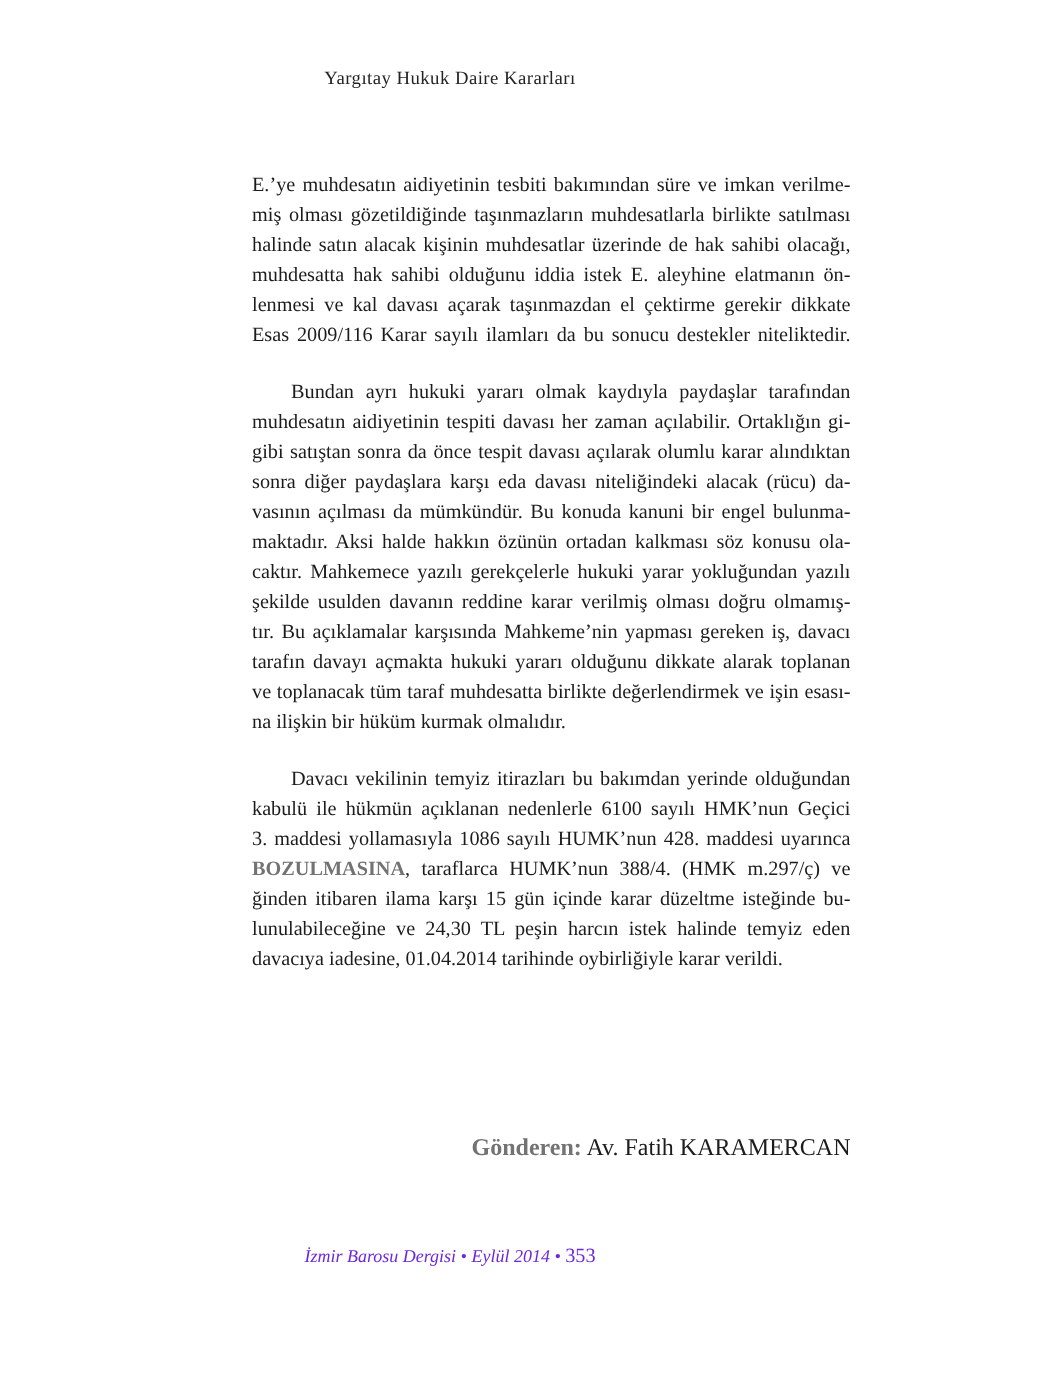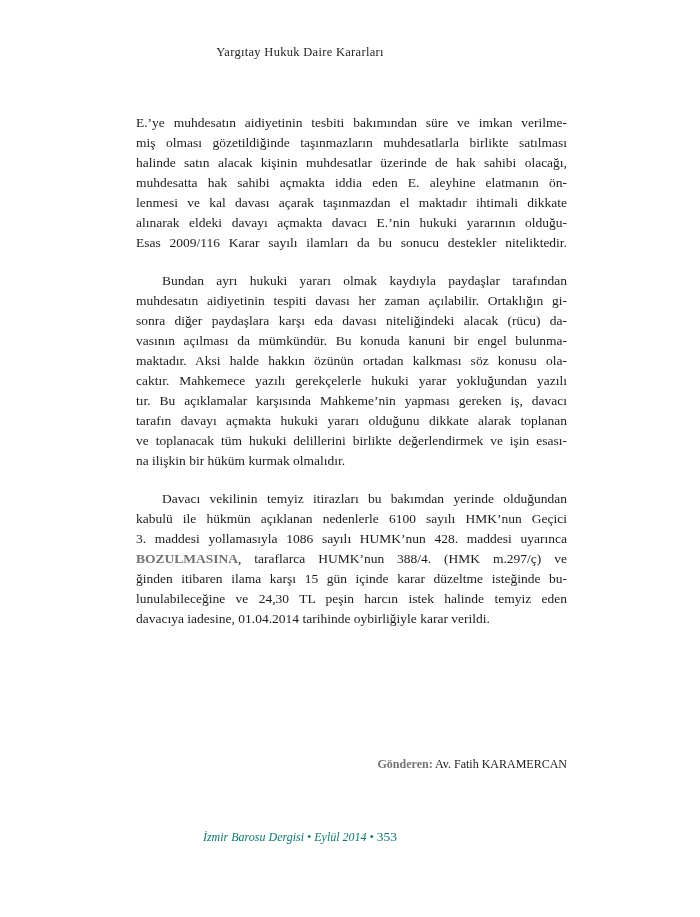--- a/index.html
+++ b/index.html
@@ -29,72 +29,74 @@
     width: 431px;
   }
   .para + .para { margin-top: 18px; }
   .tline {
     font-size: 13.5px;
     line-height: 20px;
     text-align: justify;
     text-align-last: justify;
     -moz-text-align-last: justify;
     white-space: normal;
+    margin-left: 32px;
   }
   .tline.indent { text-indent: 26px; }
   .tline.last {
     text-align-last: left;
     -moz-text-align-last: left;
   }
   .b { font-weight: bold; color: #737373; }
   .sender {
     position: absolute;
     top: 757px; left: 136px; width: 431px;
     text-align: right;
-    font-size: 12px;
+    font-size: 16px;
   }
   .footer {
     position: absolute;
     top: 829px; left: 0; right: 0;
     text-align: center;
     font-size: 12px;
-    color: #0f766e;
+    color: #6d28d9;
   }
   .footer .it { font-style: italic; }
   .footer .pg { font-style: normal; font-size: 13.5px; }
 </style>
 </head>
 <body>
 
 <div class="page">
 
   <div class="running-header">Yargıtay Hukuk Daire Kararları</div>
 
   <div class="textblock">
 
     <div class="para">
       <div class="tline">E.’ye muhdesatın aidiyetinin tesbiti bakımından süre ve imkan verilme-</div>
       <div class="tline">miş olması gözetildiğinde taşınmazların muhdesatlarla birlikte satılması</div>
       <div class="tline">halinde satın alacak kişinin muhdesatlar üzerinde de hak sahibi olacağı,</div>
-      <div class="tline">muhdesatta hak sahibi açmakta iddia eden E. aleyhine elatmanın ön-</div>
-      <div class="tline">lenmesi ve kal davası açarak taşınmazdan el maktadır ihtimali dikkate</div>
-      <div class="tline">alınarak eldeki davayı açmakta davacı E.’nin hukuki yararının olduğu-</div>
+      <div class="tline">muhdesatta hak sahibi olduğunu iddia istek E. aleyhine elatmanın ön-</div>
+      <div class="tline">lenmesi ve kal davası açarak taşınmazdan el çektirme gerekir dikkate</div>
       <div class="tline">Esas 2009/116 Karar sayılı ilamları da bu sonucu destekler niteliktedir.</div>
     </div>
 
     <div class="para">
       <div class="tline indent">Bundan ayrı hukuki yararı olmak kaydıyla paydaşlar tarafından</div>
       <div class="tline">muhdesatın aidiyetinin tespiti davası her zaman açılabilir. Ortaklığın gi-</div>
+      <div class="tline">gibi satıştan sonra da önce tespit davası açılarak olumlu karar alındıktan</div>
       <div class="tline">sonra diğer paydaşlara karşı eda davası niteliğindeki alacak (rücu) da-</div>
       <div class="tline">vasının açılması da mümkündür. Bu konuda kanuni bir engel bulunma-</div>
       <div class="tline">maktadır. Aksi halde hakkın özünün ortadan kalkması söz konusu ola-</div>
       <div class="tline">caktır. Mahkemece yazılı gerekçelerle hukuki yarar yokluğundan yazılı</div>
+      <div class="tline">şekilde usulden davanın reddine karar verilmiş olması doğru olmamış-</div>
       <div class="tline">tır. Bu açıklamalar karşısında Mahkeme’nin yapması gereken iş, davacı</div>
       <div class="tline">tarafın davayı açmakta hukuki yararı olduğunu dikkate alarak toplanan</div>
-      <div class="tline">ve toplanacak tüm hukuki delillerini birlikte değerlendirmek ve işin esası-</div>
+      <div class="tline">ve toplanacak tüm taraf muhdesatta birlikte değerlendirmek ve işin esası-</div>
       <div class="tline last">na ilişkin bir hüküm kurmak olmalıdır.</div>
     </div>
 
     <div class="para">
       <div class="tline indent">Davacı vekilinin temyiz itirazları bu bakımdan yerinde olduğundan</div>
       <div class="tline">kabulü ile hükmün açıklanan nedenlerle 6100 sayılı HMK’nun Geçici</div>
       <div class="tline">3. maddesi yollamasıyla 1086 sayılı HUMK’nun 428. maddesi uyarınca</div>
       <div class="tline"><span class="b">BOZULMASINA</span><span>, taraflarca HUMK’nun 388/4. (HMK m.297/ç) ve</span></div>
       <div class="tline">ğinden itibaren ilama karşı 15 gün içinde karar düzeltme isteğinde bu-</div>
       <div class="tline">lunulabileceğine ve 24,30 TL peşin harcın istek halinde temyiz eden</div>

